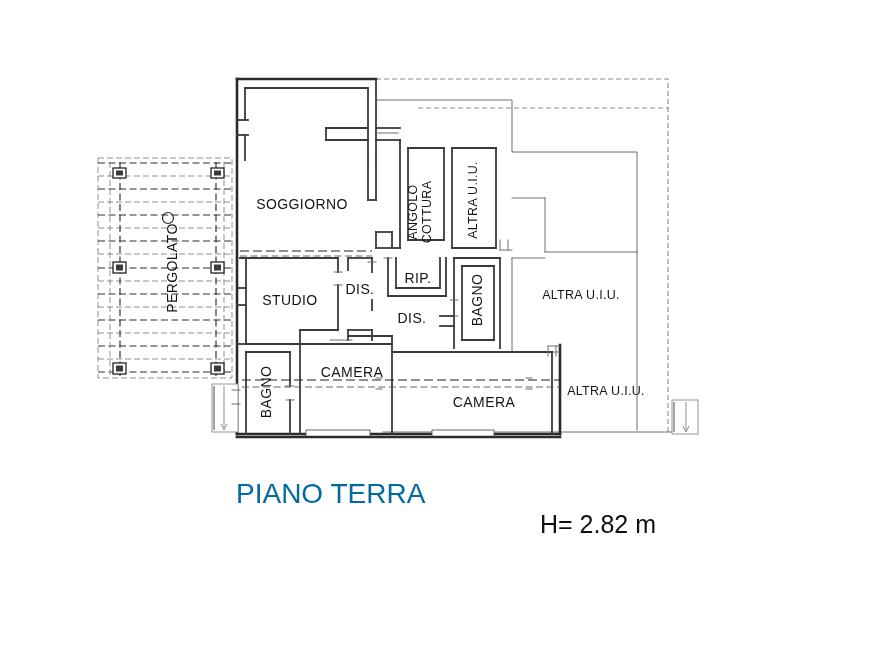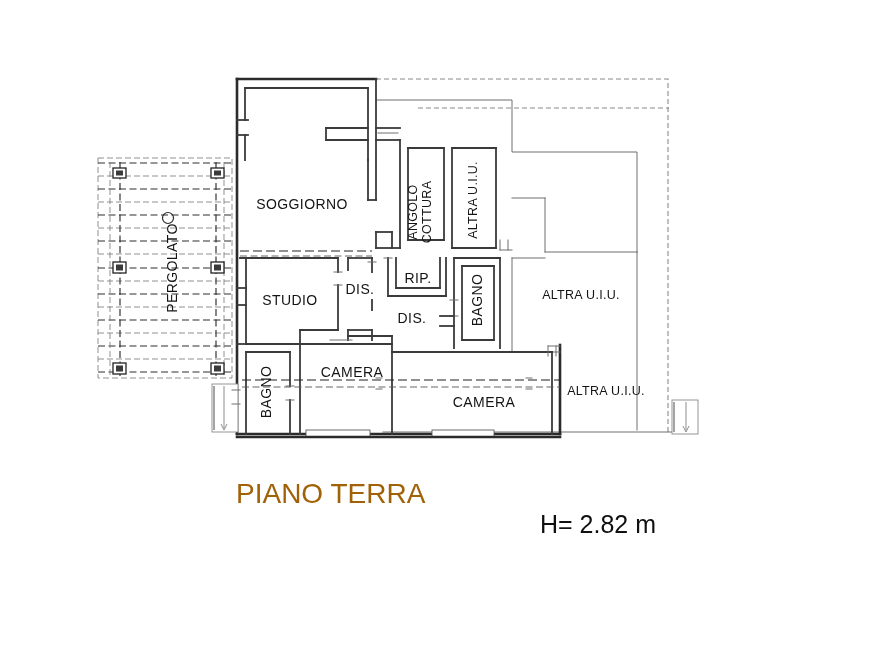--- a/index.html
+++ b/index.html
@@ -118,21 +118,21 @@
   }
   .caption-block {
     position: absolute;
     left: 236px;
     top: 478px;
     width: 420px;
   }
   .caption-line1 {
     font-size: 28px;
     line-height: 31px;
-    color: #a16207;
+    color: #0369a1;
     white-space: nowrap;
   }
   .caption-line2 {
     font-size: 25px;
     line-height: 30px;
     color: #101010;
     white-space: nowrap;
     text-align: right;
   }
 </style>

